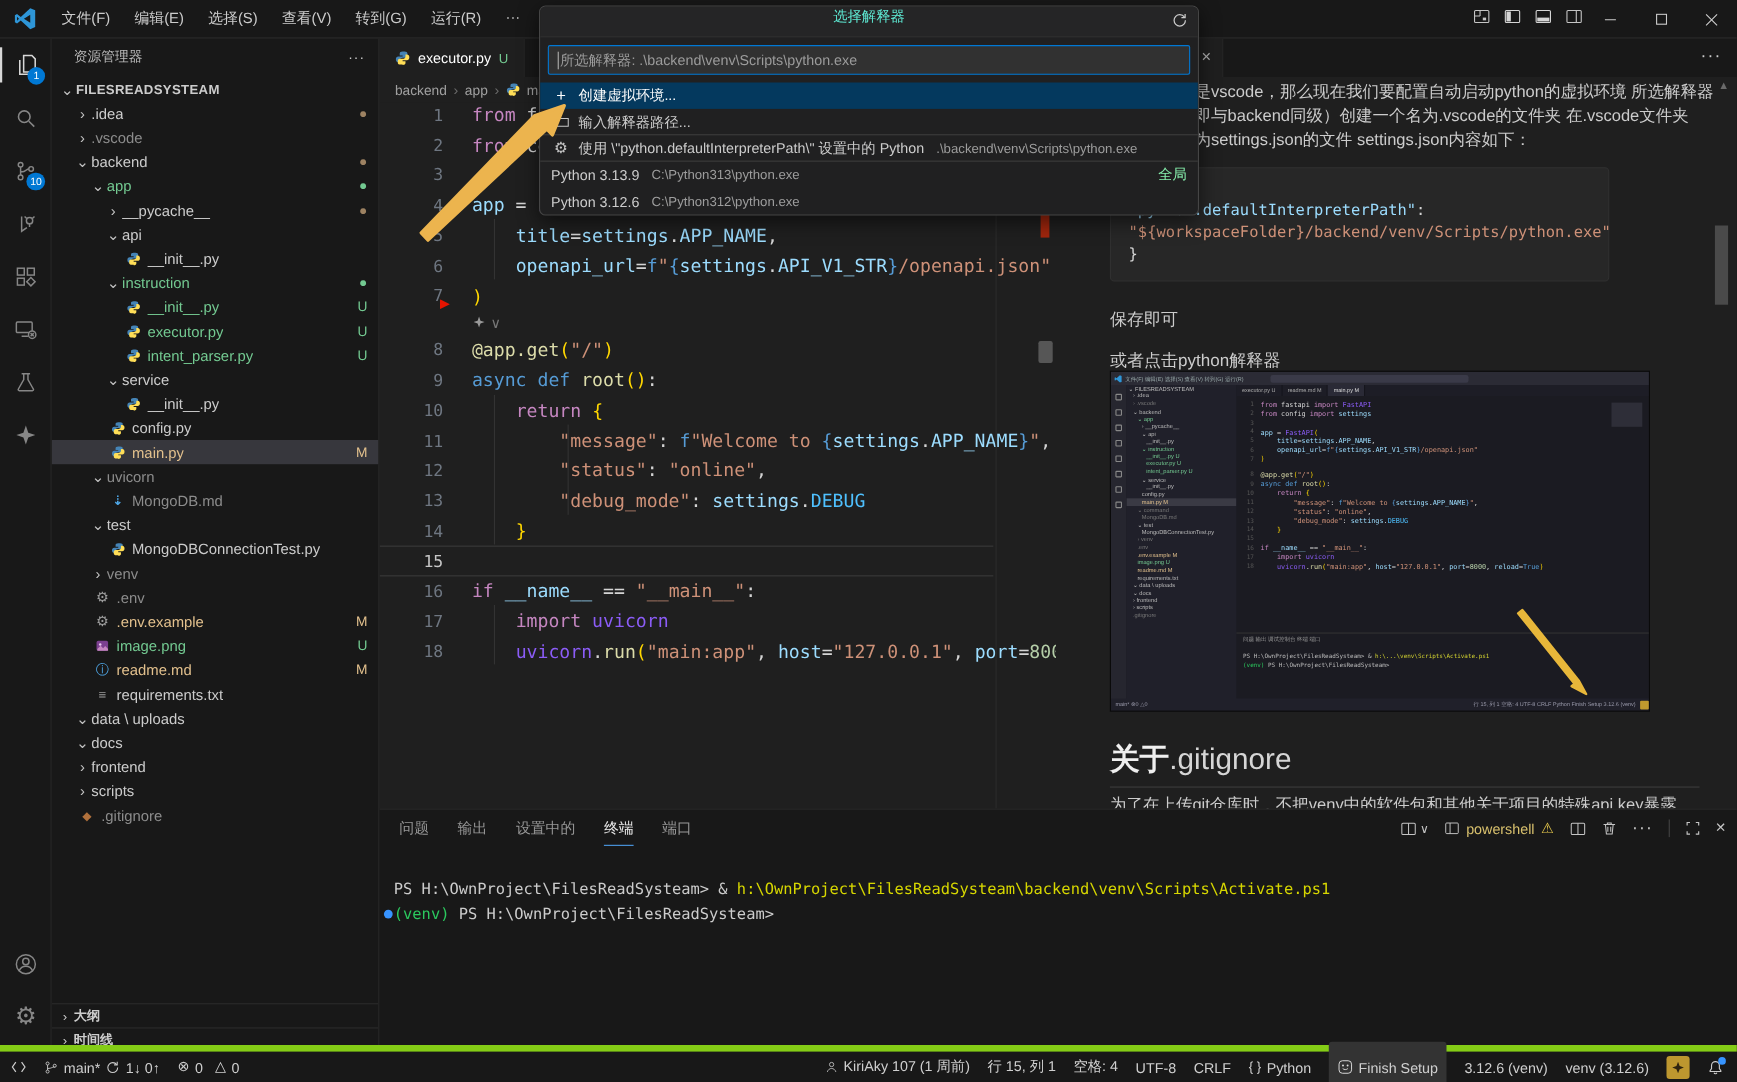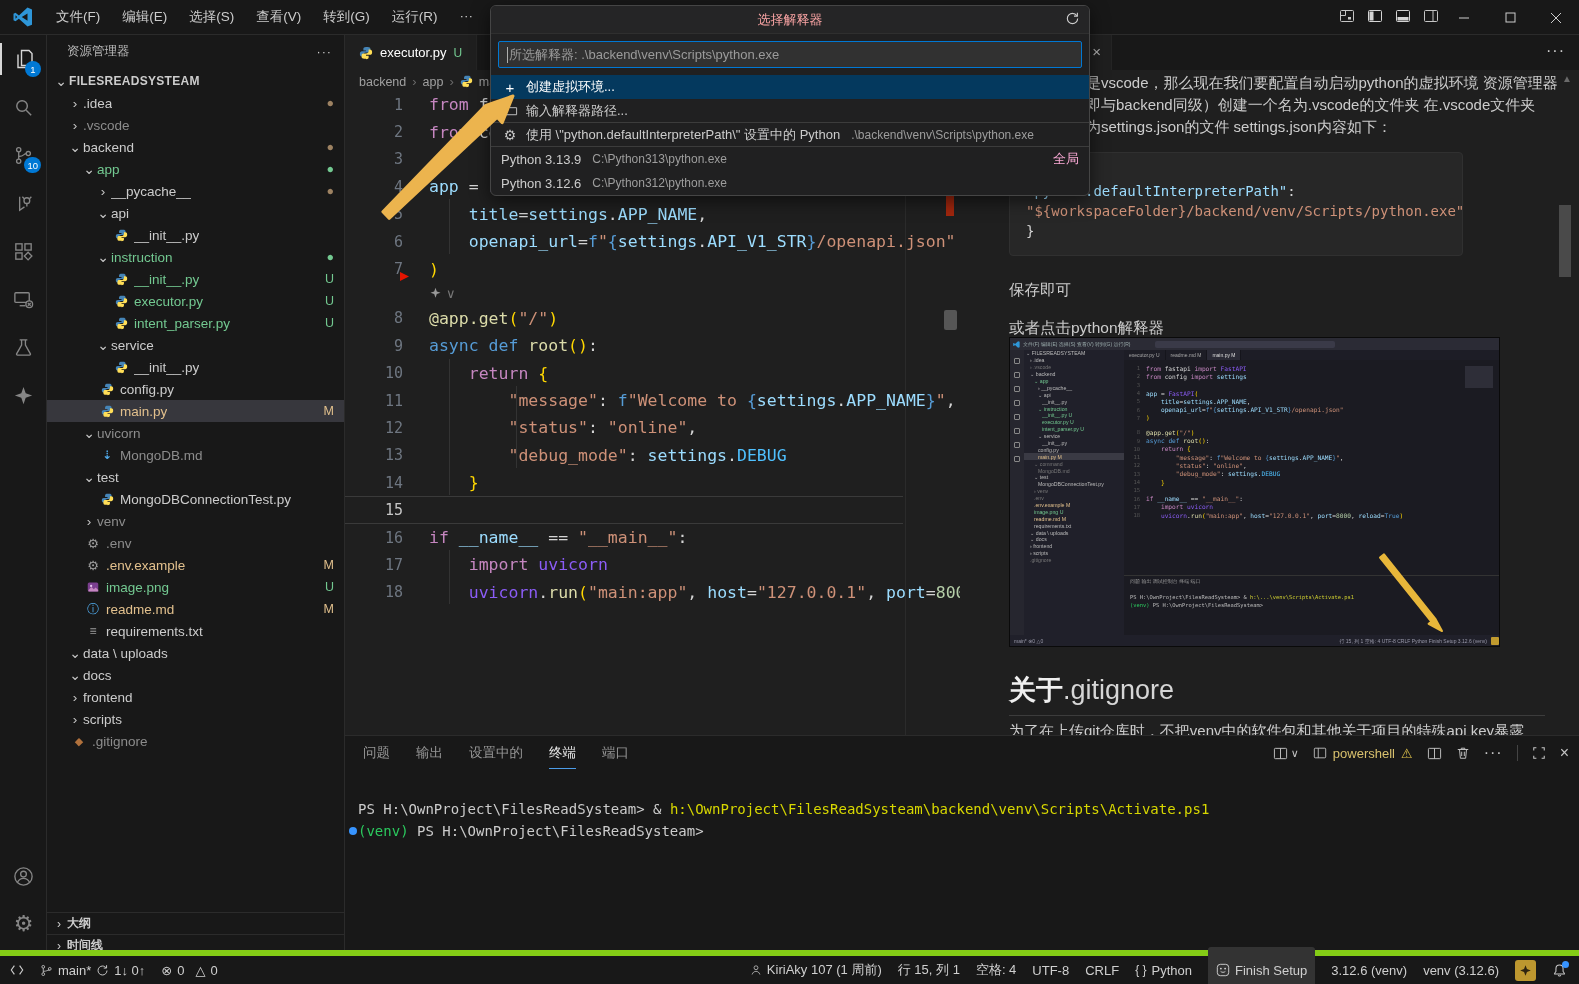--- a/index.html
+++ b/index.html
@@ -141,32 +141,32 @@
   .sb-right { display:flex; align-items:center; gap:16px; margin-left:auto; margin-right:12px;}
   .sb-item { display:flex; align-items:center; gap:5px; white-space:nowrap;}
   .sb-chip { background:#333333; border-radius:3px; padding:16px 8px;}
   .sb-gold { width:21px; height:21px; background:#bd972f; border-radius:3px; display:flex; align-items:center; justify-content:center;}
   .sb-bell { position:relative;}
   .sb-bell .ndot { position:absolute; right:-2px; top:-2px; width:7px; height:7px; border-radius:50%; background:#3794ff;}
 
   
   #quickpick { position:absolute; left:490px; top:5px; width:600px; z-index:100; background:#202021;
     border:1px solid #454545; border-radius:6px; box-shadow:0 5px 18px rgba(0,0,0,.55); overflow:hidden;}
-  #qp-title { height:28px; background:#252526; border-bottom:1px solid #2f2f2f; display:flex; align-items:center;
-    justify-content:center; position:relative; font-size:13px; color:#fca5a5;}
+  #qp-title { height:28px; background:#252526; border-bottom:1px solid #2f2f2f; display:flex; align-items:flex-start;
+    justify-content:center; position:relative; font-size:13px; color:#5eead4;}
   #qp-refresh { position:absolute; right:9px; top:5px;}
   #qp-inputwrap { margin:7px 7px 7px 7px; height:27px; background:#313131; border:1px solid #0078d4; border-radius:2px;
     display:flex; align-items:center; padding:0 8px;}
   #qp-input { font-size:13px; color:#9b9b9b; white-space:nowrap; overflow:hidden;}
   .cursorbar { display:inline-block; width:1px; height:16px; background:#aeafad; margin-right:1px; vertical-align:middle;}
   .qp-item { height:24px; display:flex; align-items:center; padding:0 10px; gap:7px; font-size:13px; color:#cccccc;}
   .qp-item.sel { background:#04395e; color:#ffffff;}
   .qp-item.sep { border-bottom:1px solid #3c3c3c;}
   .qp-item .detail { color:#9d9d9d; font-size:12px; margin-left:4px; white-space:nowrap; overflow:hidden;}
-  .qp-item .right-lbl { margin-left:auto; color:#f9a8d4; font-size:13px;}
+  .qp-item .right-lbl { margin-left:auto; color:#86efac; font-size:13px;}
   .qp-ic { width:18px; display:flex; justify-content:center; align-items:center; color:#c5c5c5; flex:none;}
 
   
   #big-arrow { position:absolute; left:0; top:0; width:1579px; height:984px; pointer-events:none; z-index:120;}
   svg.icon { display:block; }
 </style>
 </head>
 <body>
 
 <div id="app">
@@ -573,21 +573,21 @@
   <div class="indent-guide" style="left:516px;top:386px;height:82px"></div>
   <div class="indent-guide" style="left:449px;top:550px;height:54px"></div>
 
   <div id="preview">
     <div id="pv-tabbar">
       <div id="pv-tab">
         <span class="closex">×</span>
       </div>
       <div id="pv-dots">···</div>
     </div>
-    <div class="pv-para" style="left:126px;top:39px">是vscode，那么现在我们要配置自动启动python的虚拟环境 资源管理器</div>
+    <div class="pv-para" style="left:126px;top:39px">是vscode，那么现在我们要配置自动启动python的虚拟环境 所选解释器</div>
     <div class="pv-para" style="left:126px;top:61px">即与backend同级）创建一个名为.vscode的文件夹 在.vscode文件夹</div>
     <div class="pv-para" style="left:126px;top:83px">为settings.json的文件 settings.json内容如下：</div>
     <div id="pv-codeblock"><div><span class="tok-pl">{</span></div><div><span class="tok-vr">"python.defaultInterpreterPath"</span><span class="tok-pl">:</span></div><div><span class="tok-st">"${workspaceFolder}/backend/venv/Scripts/python.exe"</span></div><div><span class="tok-pl">}</span></div></div>
     <div class="pv-para" style="left:49px;top:245px;font-size:15.5px">保存即可</div>
     <div class="pv-para" style="left:49px;top:283px;font-size:15.5px">或者点击python解释器</div>
 
     <div id="mini">
         <div class="m-title">
           <svg width="7" height="7" viewBox="0 0 16 16" style="margin-left:3px">
             <path fill="#2e96d8" d="M11.6.4L4.7 6.7 2 4.6l-1.6.8v5.2l1.6.8 2.7-2.1 6.9 6.3 3.6-1.5V1.9L11.6.4z"></path>

